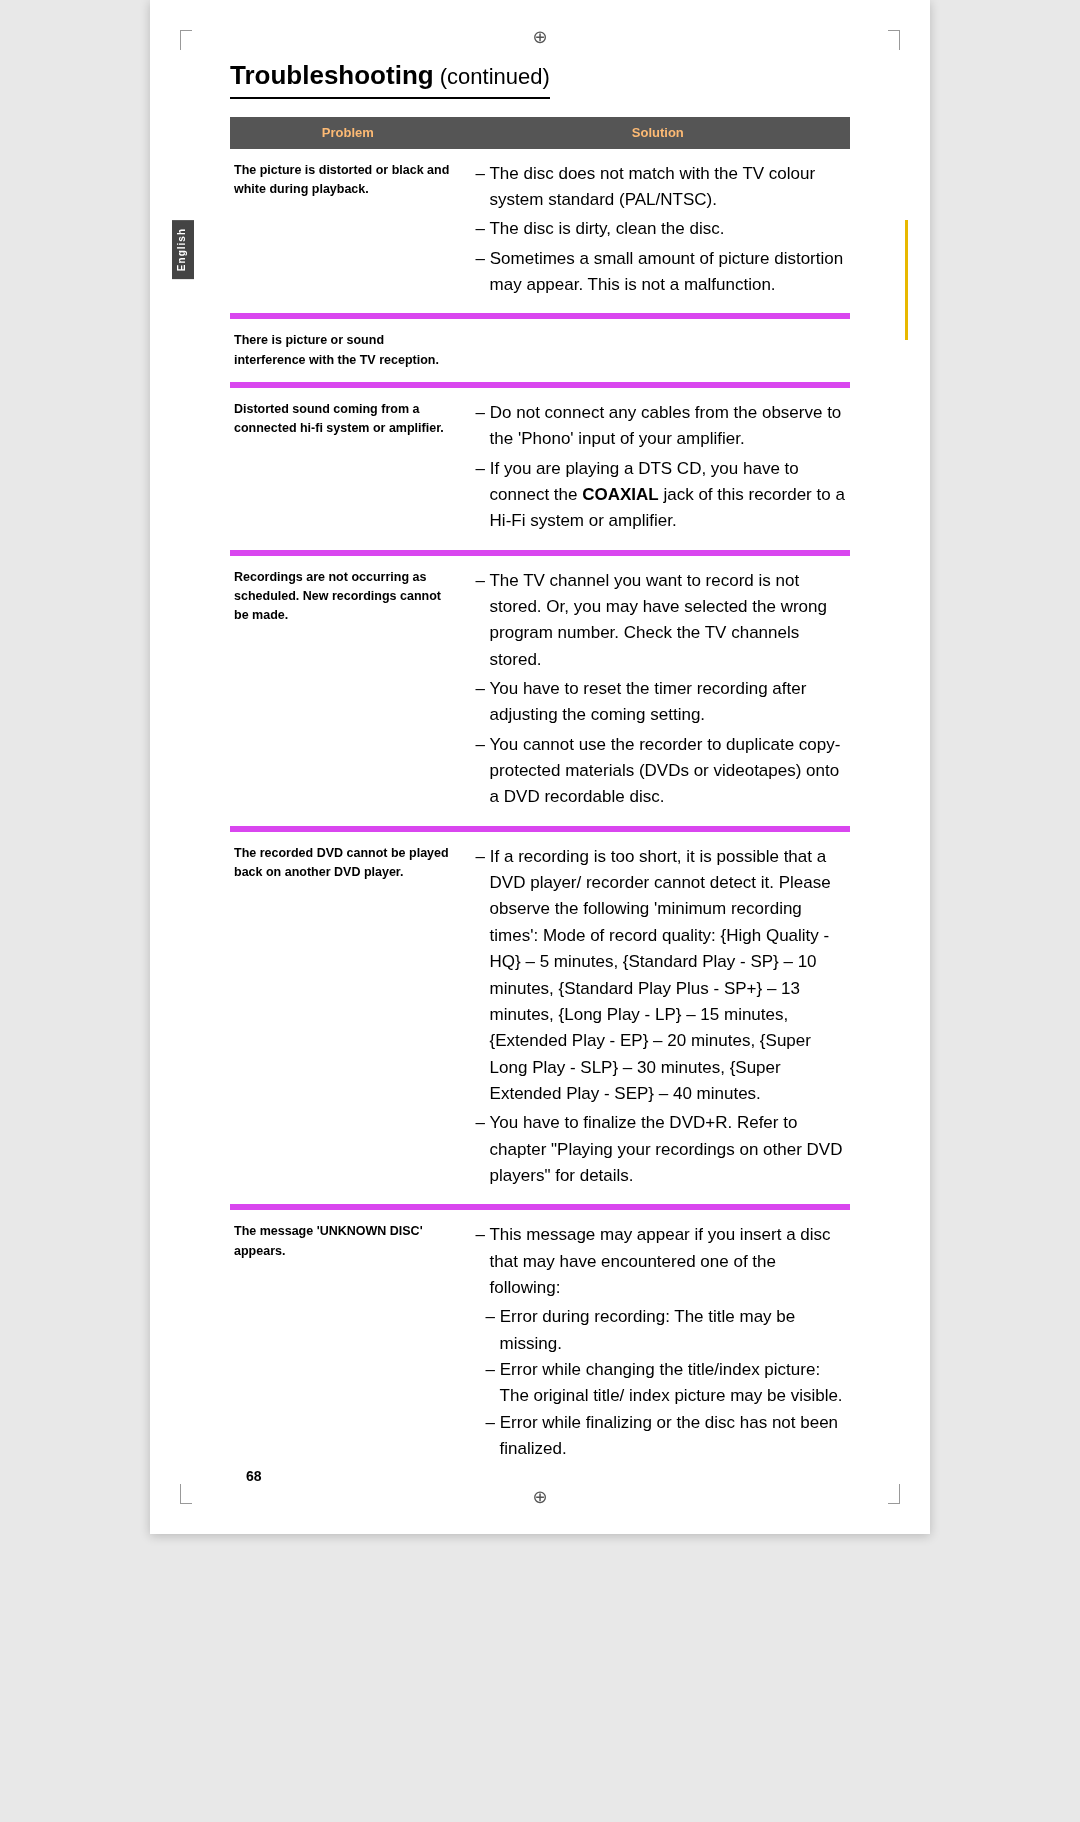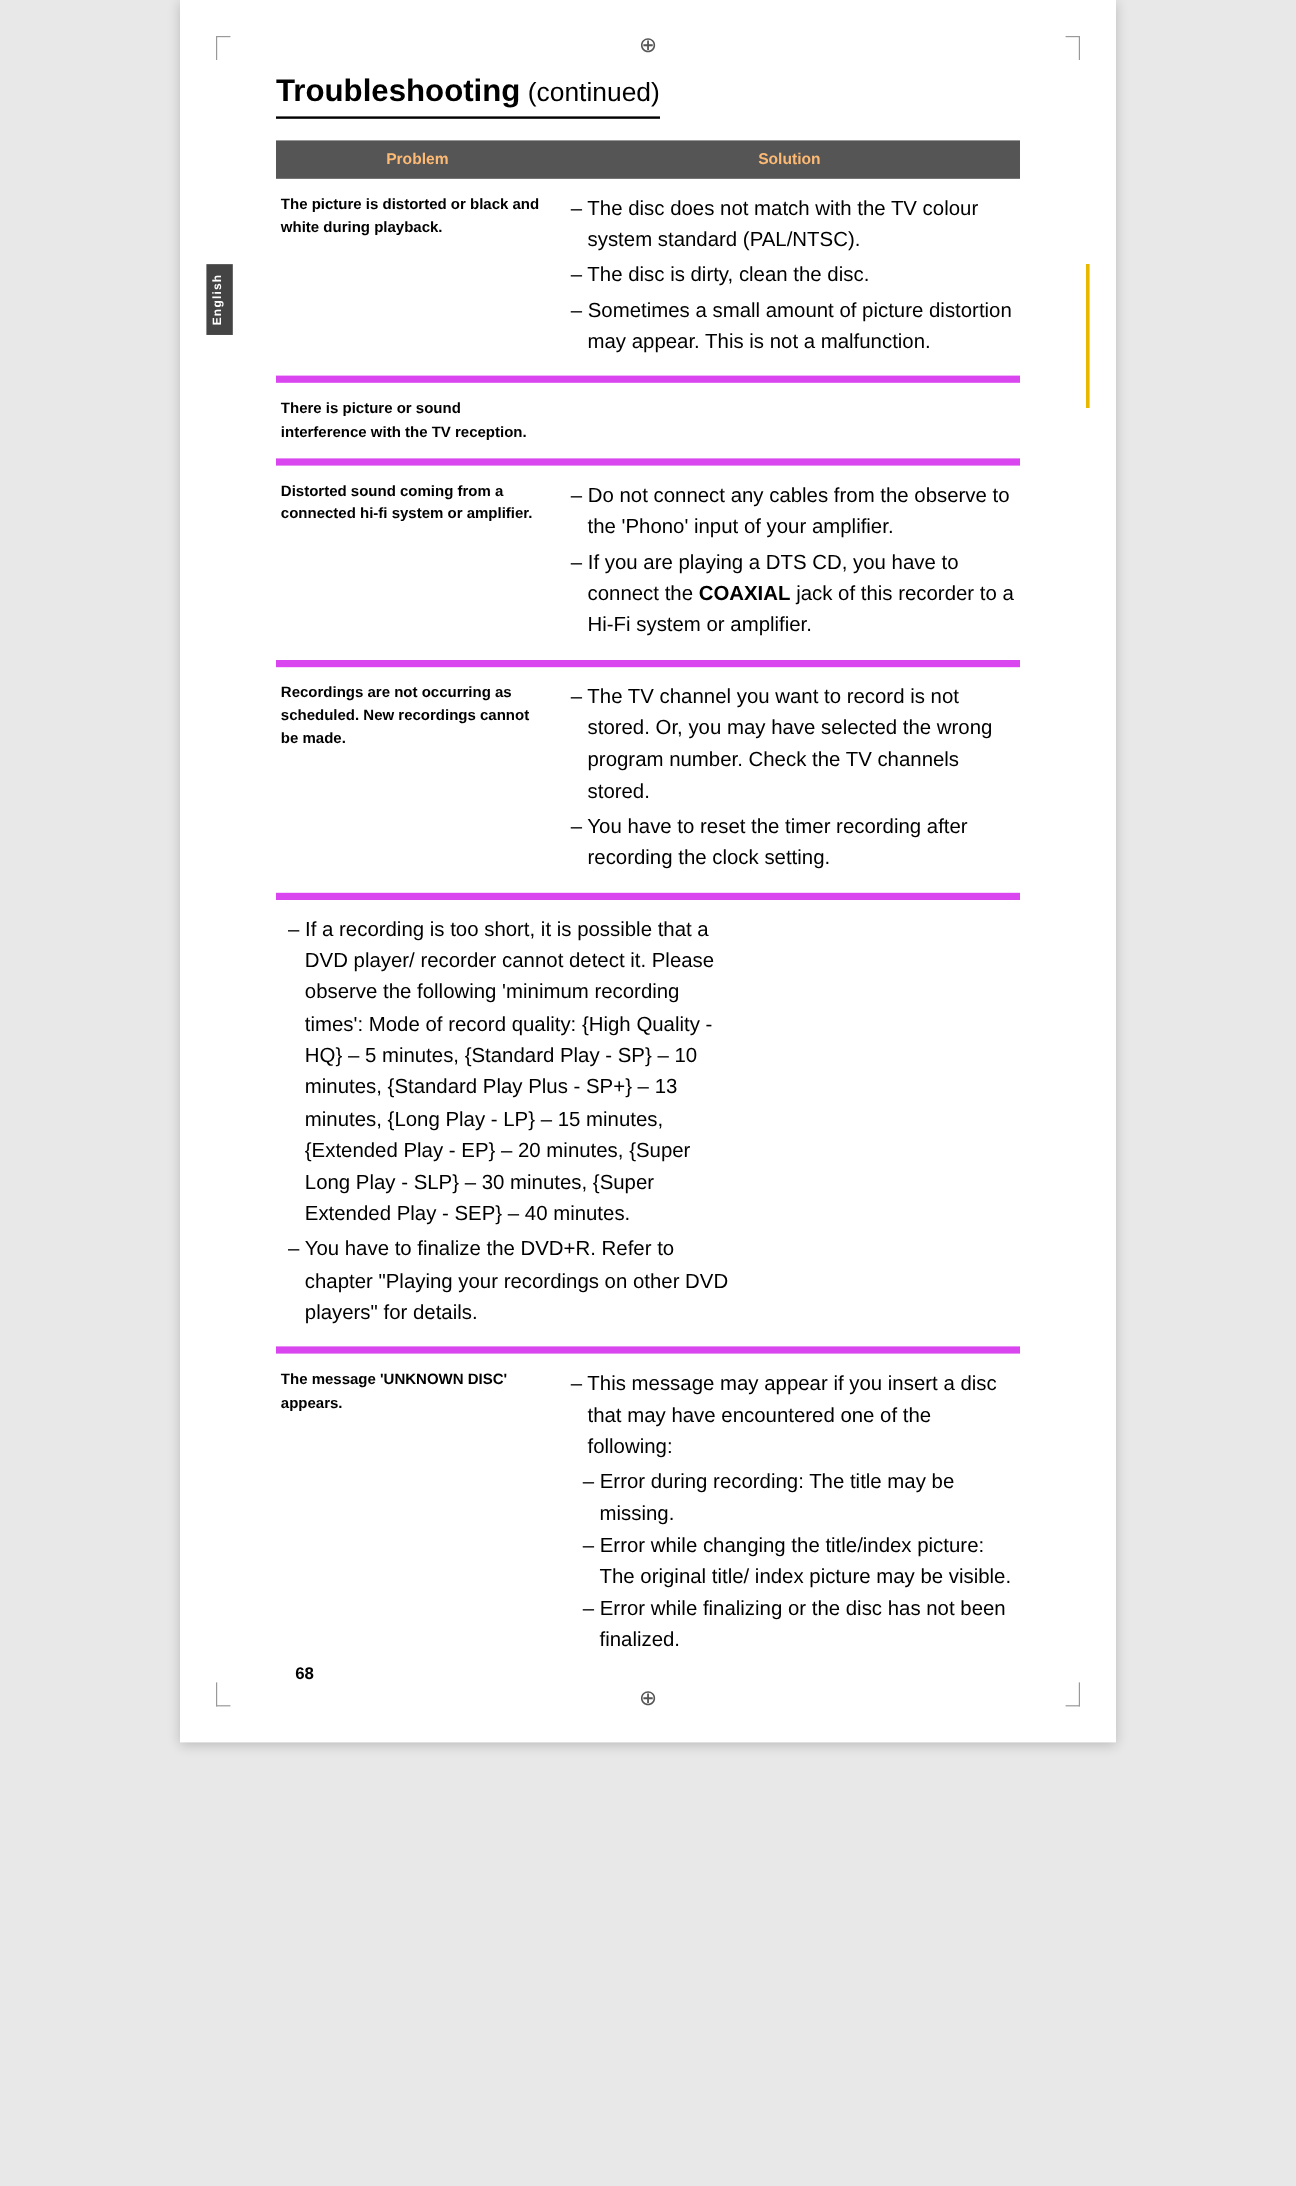--- a/index.html
+++ b/index.html
@@ -252,25 +252,29 @@
         <span class="solution-item">If you are playing a DTS CD, you have to connect the <span class="bold-coaxial">COAXIAL</span> jack of this recorder to a Hi-Fi system or amplifier.</span>
       </div>
     </div>
 
     <div class="table-row-wrap">
       <div class="problem-col">
         <span class="problem-text">Recordings are not occurring as scheduled. New recordings cannot be made.</span>
       </div>
       <div class="solution-col">
         <span class="solution-item">The TV channel you want to record is not stored. Or, you may have selected the wrong program number. Check the TV channels stored.</span>
-        <span class="solution-item">You have to reset the timer recording after recording the clock setting.</span>
-      </div>
-    </div>
-
-    <div class="table-row-wrap">
+        <span class="solution-item">You have to reset the timer recording after adjusting the coming setting.</span>
+        <span class="solution-item">You cannot use the recorder to duplicate copy-protected materials (DVDs or videotapes) onto a DVD recordable disc.</span>
+      </div>
+    </div>
+
+    <div class="table-row-wrap">
+      <div class="problem-col">
+        <span class="problem-text">The recorded DVD cannot be played back on another DVD player.</span>
+      </div>
       <div class="solution-col">
         <span class="solution-item">If a recording is too short, it is possible that a DVD player/ recorder cannot detect it. Please observe the following 'minimum recording times': Mode of record quality: {High Quality - HQ} – 5 minutes, {Standard Play - SP} – 10 minutes, {Standard Play Plus - SP+} – 13 minutes, {Long Play - LP} – 15 minutes, {Extended Play - EP} – 20 minutes, {Super Long Play - SLP} – 30 minutes, {Super Extended Play - SEP} – 40 minutes.</span>
         <span class="solution-item">You have to finalize the DVD+R. Refer to chapter "Playing your recordings on other DVD players" for details.</span>
       </div>
     </div>
 
     <div class="table-row-wrap">
       <div class="problem-col">
         <span class="problem-text">The message 'UNKNOWN DISC' appears.</span>
       </div>

